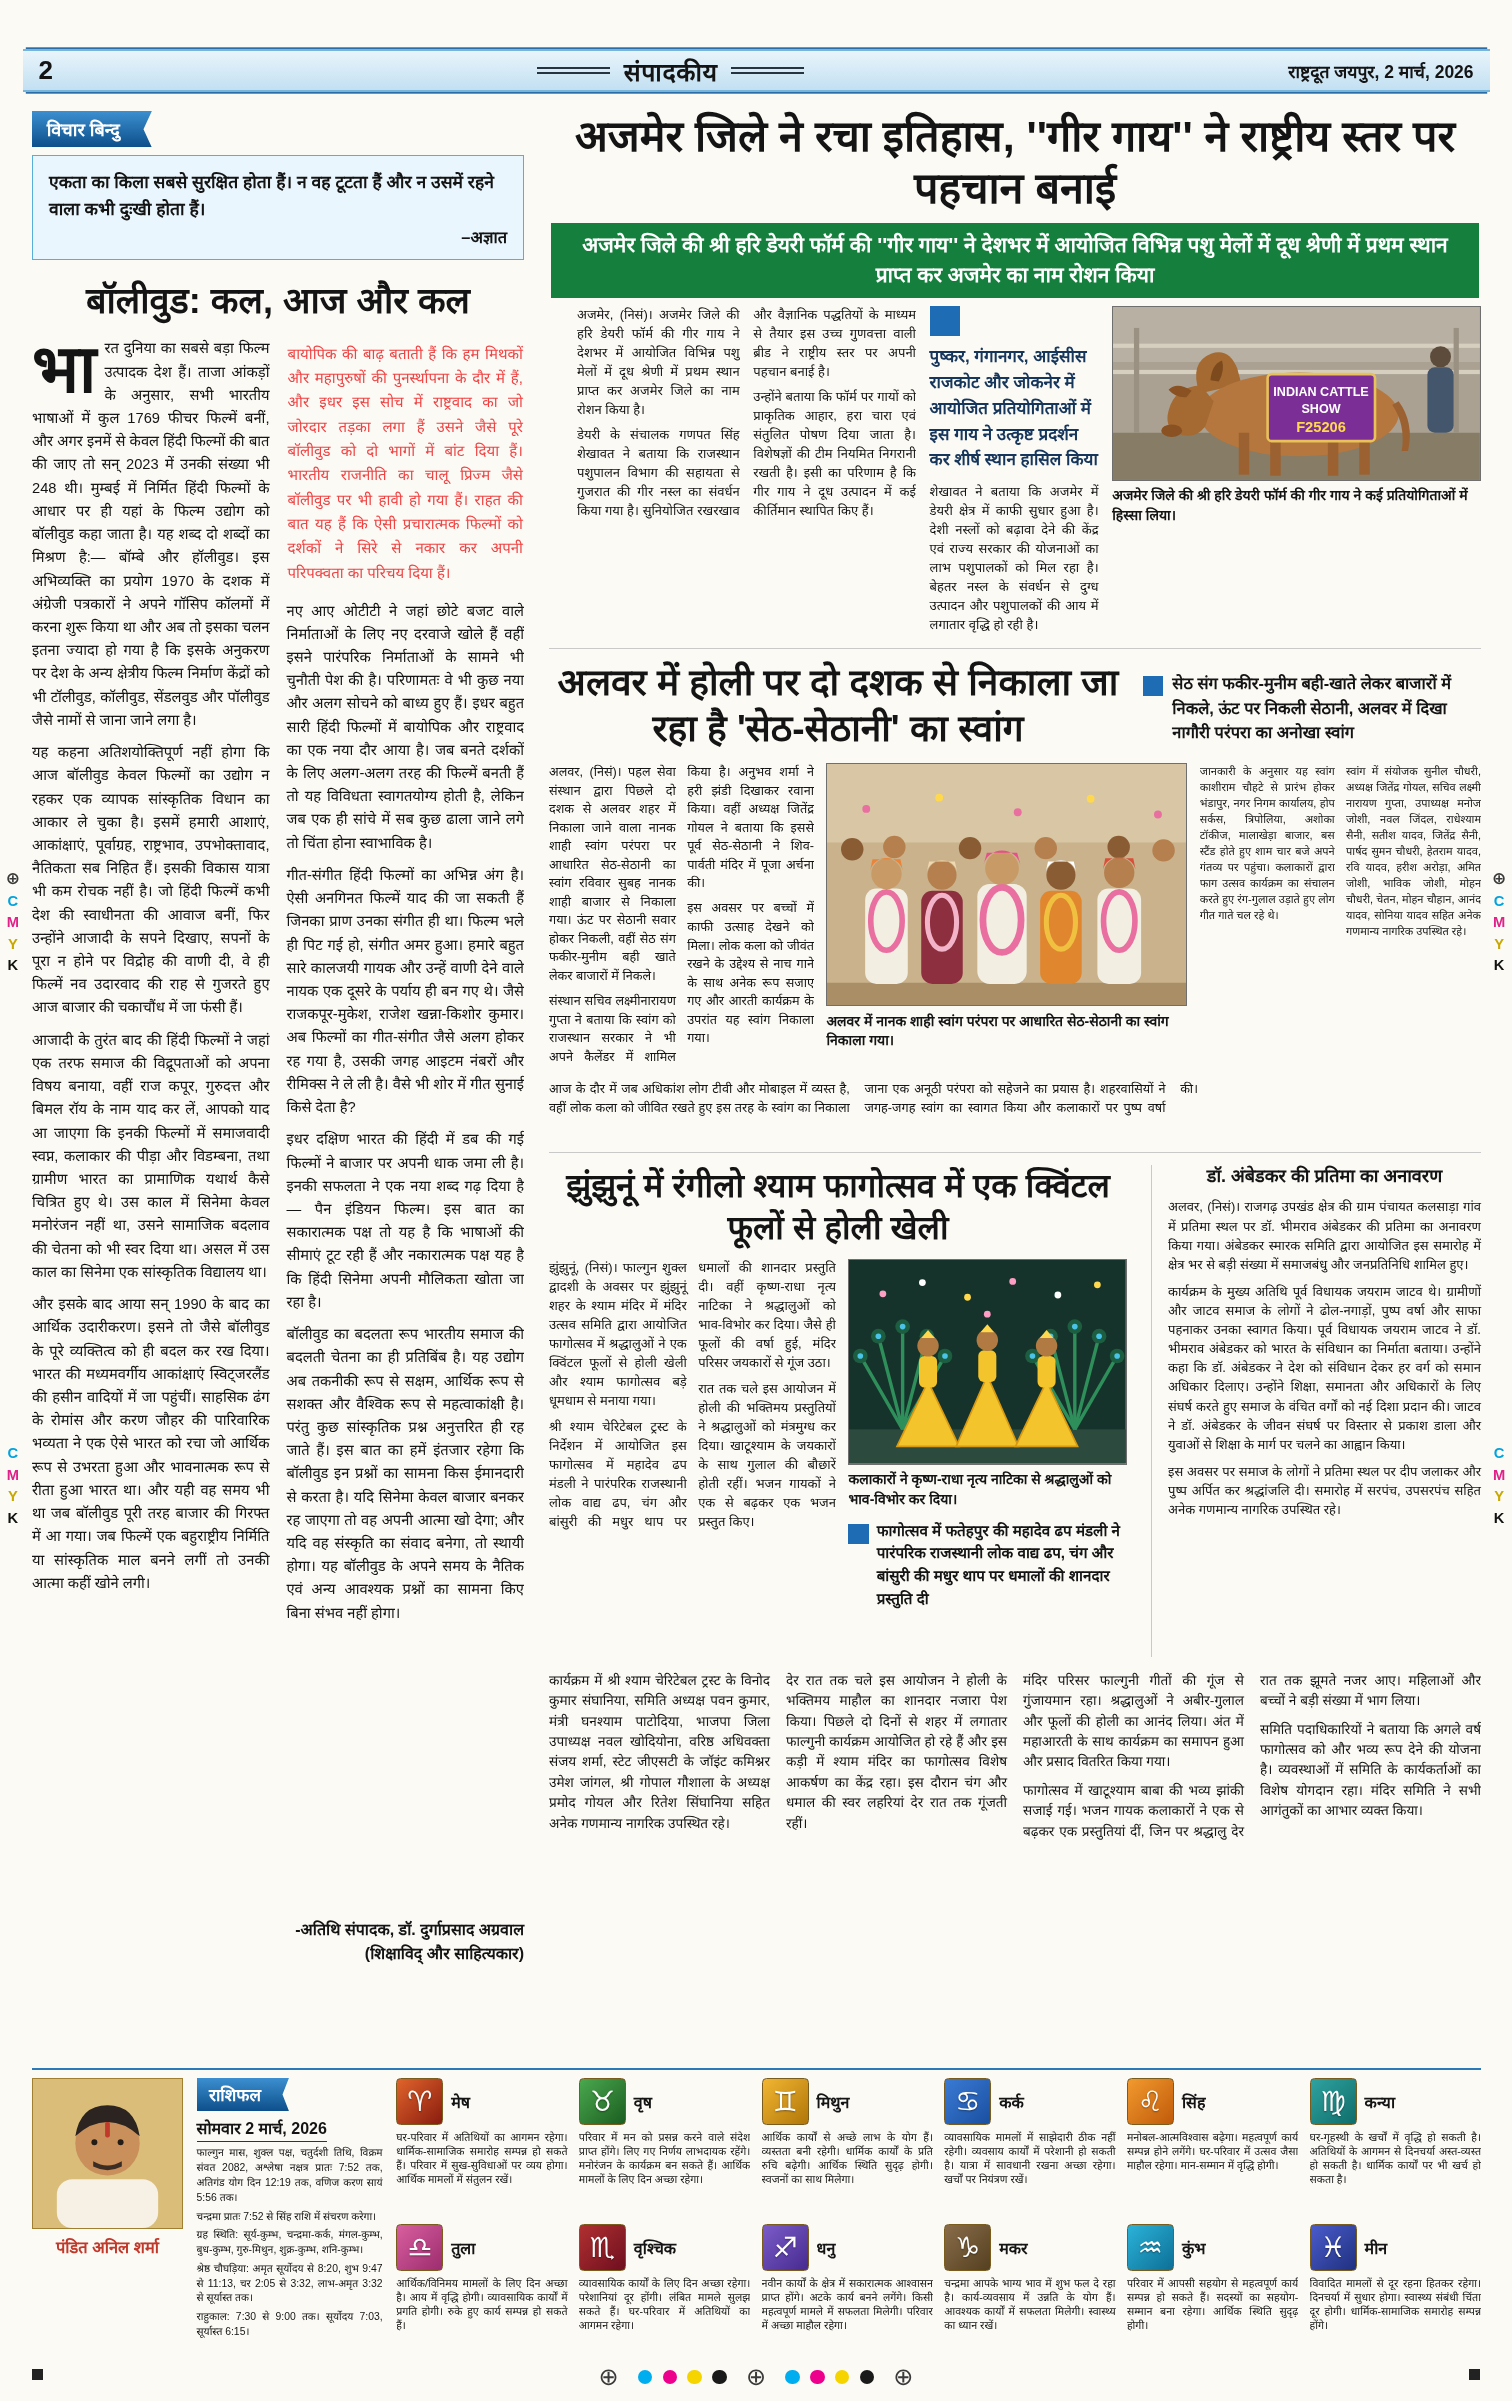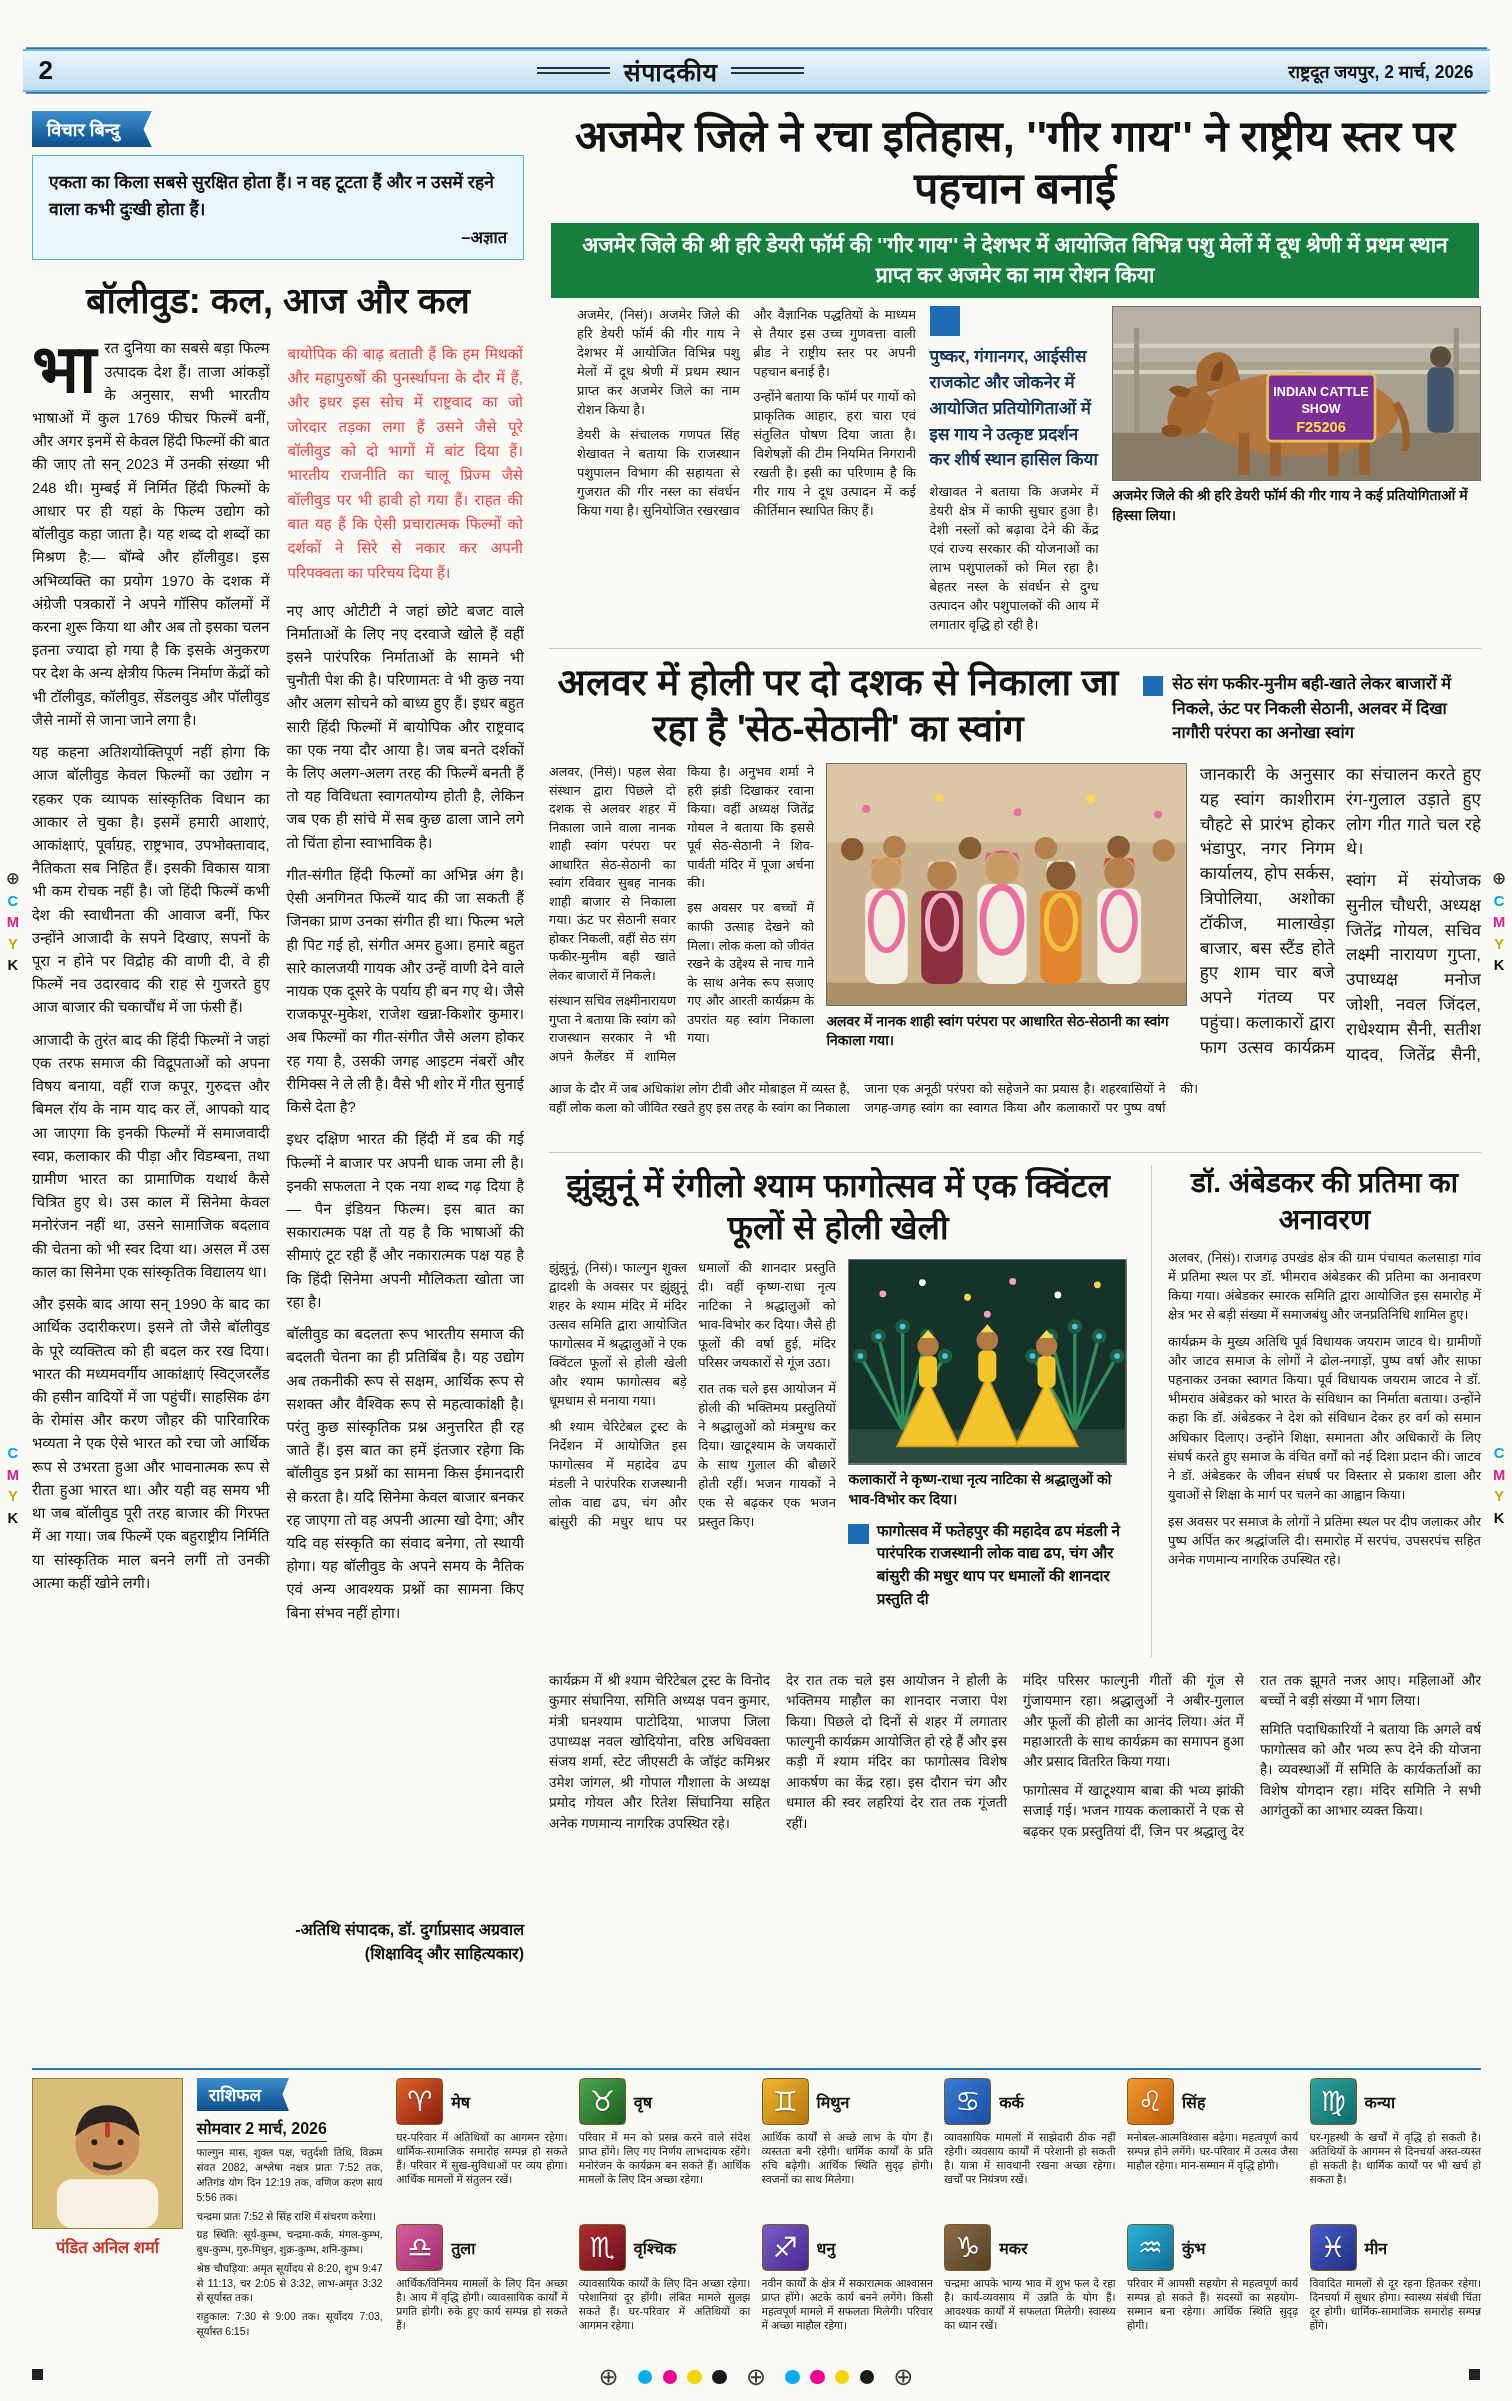--- a/index.html
+++ b/index.html
@@ -73,34 +73,34 @@
 
   
   .alwar-head{ display:flex; gap:16px; align-items:center; }
   .alwar-headline{ width:578px; font-size:37px; font-weight:800; line-height:1.24; text-align:center; }
   .side-pull{ flex:1; display:flex; gap:9px; padding-top:4.5px; }
   .sq-sm{ flex:0 0 20.3px; height:20.3px; background:#1d6cb4; margin-top:4.5px; }
   .side-pull-text{ font-size:16.4px; font-weight:bold; line-height:1.5; }
   .alwar-row{ display:flex; gap:12.4px; margin-top:11.3px; }
   .alwar-left{ width:265px; height:308px; column-count:2; column-gap:11.3px; font-size:12.7px; overflow:hidden; }
   .alwar-photo{ width:361px; }
-  .alwar-right{ flex:1; height:308px; column-count:2; column-gap:11.3px; font-size:17px; overflow:hidden; }
+  .alwar-right{ flex:1; height:308px; column-count:2; column-gap:11.3px; font-size:11px; overflow:hidden; }
   .alwar-below{ margin-top:9px; column-count:3; column-gap:14.7px; font-size:12.7px; line-height:1.46; text-align:justify; height:60px; overflow:hidden; }
 
   
   .bottom-row{ display:flex; gap:24px; margin-top:2px; }
   .jjn{ width:578px; }
   .jjn-headline{ font-size:33px; font-weight:800; line-height:1.28; text-align:center; }
   .jjn-row{ display:flex; gap:12.4px; margin-top:10.2px; }
   .jjn-text{ width:287px; height:398px; column-count:2; column-gap:11.3px; overflow:hidden; }
   .jjn-photo{ flex:1; min-width:0; }
   .jjn-pull{ display:flex; gap:8px; margin-top:10.2px; }
   .jjn-pull-text{ font-size:15.2px; font-weight:bold; line-height:1.5; }
   .amb{ flex:1; border-left:0.6px solid #c9c9c9; padding-left:16px; min-width:0; }
-  .amb-title{ font-size:28px; font-weight:800; text-align:center; line-height:1.32; }
+  .amb-title{ font-size:18px; font-weight:800; text-align:center; line-height:1.32; }
   .amb-body{ margin-top:9px; font-size:13px; line-height:1.47; text-align:justify; }
   .amb-body p{ margin-bottom:8px; }
   .cont{
     margin-top:13.6px; height:316px; column-count:4; column-gap:16px;
     font-size:13.6px; line-height:1.5; text-align:justify; overflow:hidden;
   }
   .cont p{ margin-bottom:8px; }
 
   
   .rashi{

